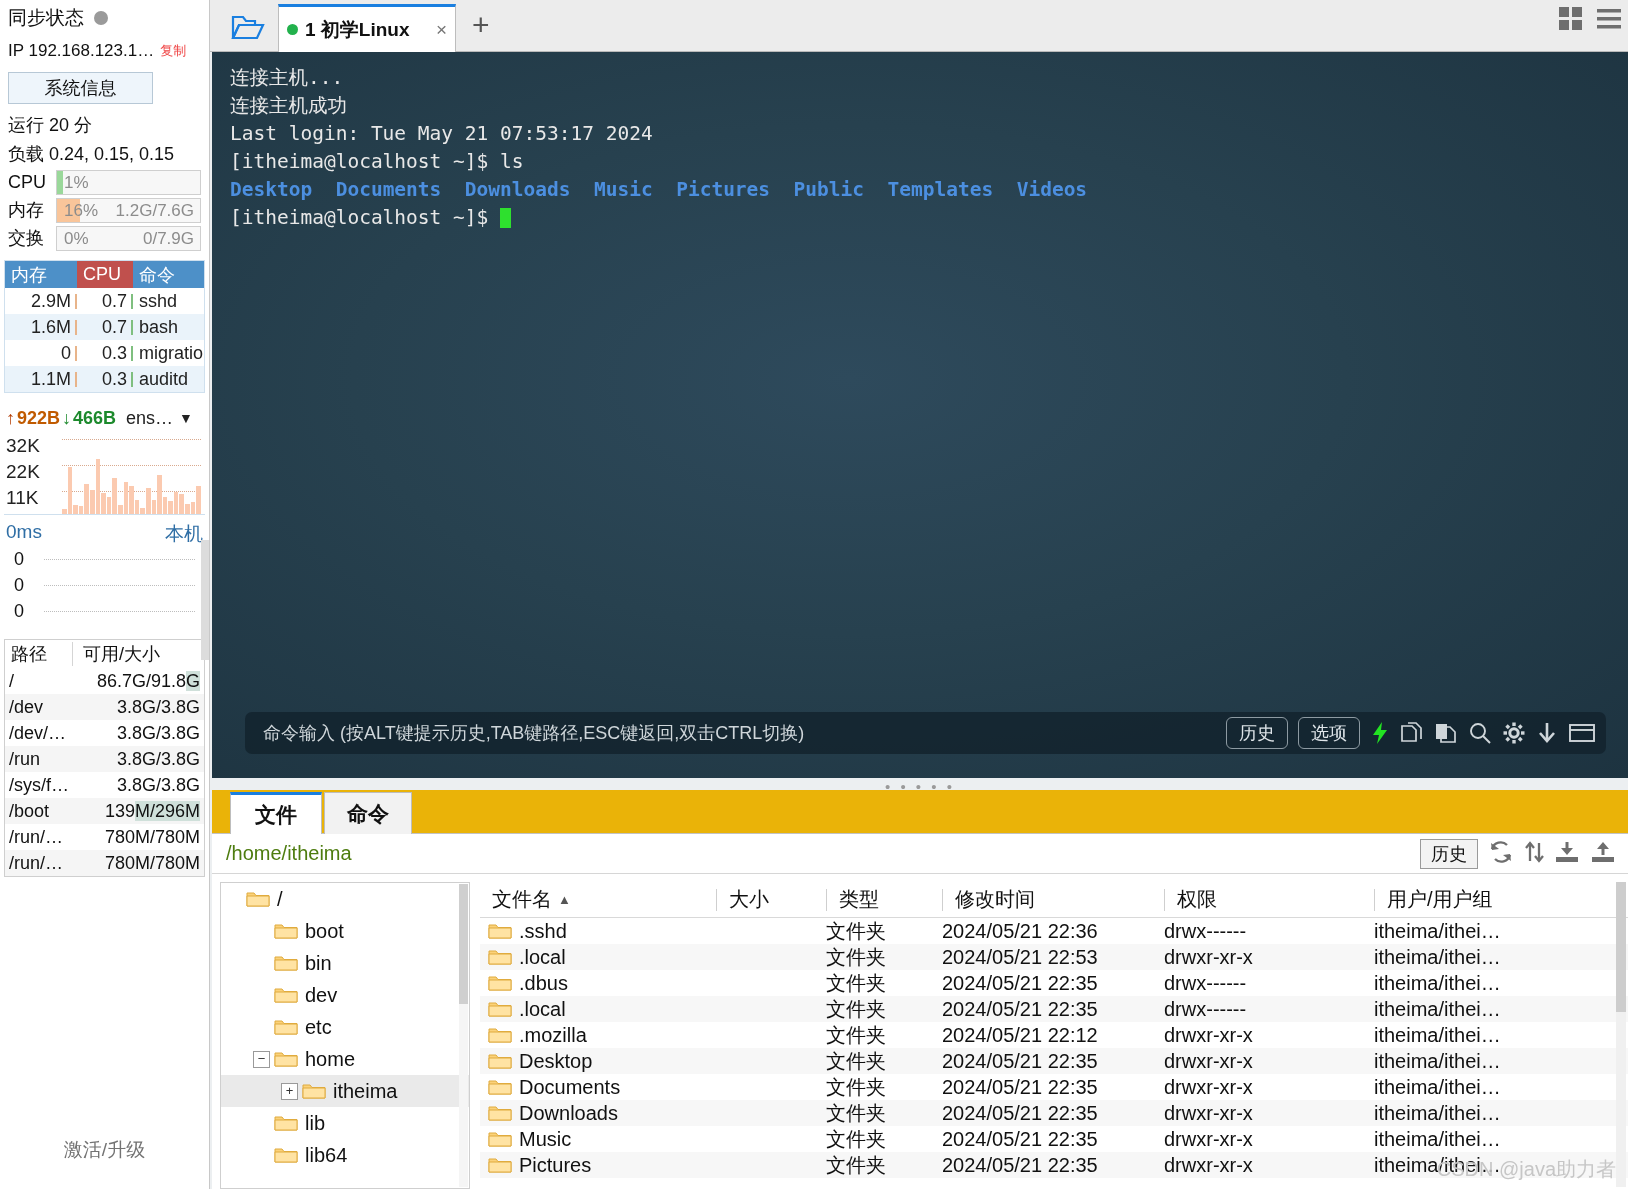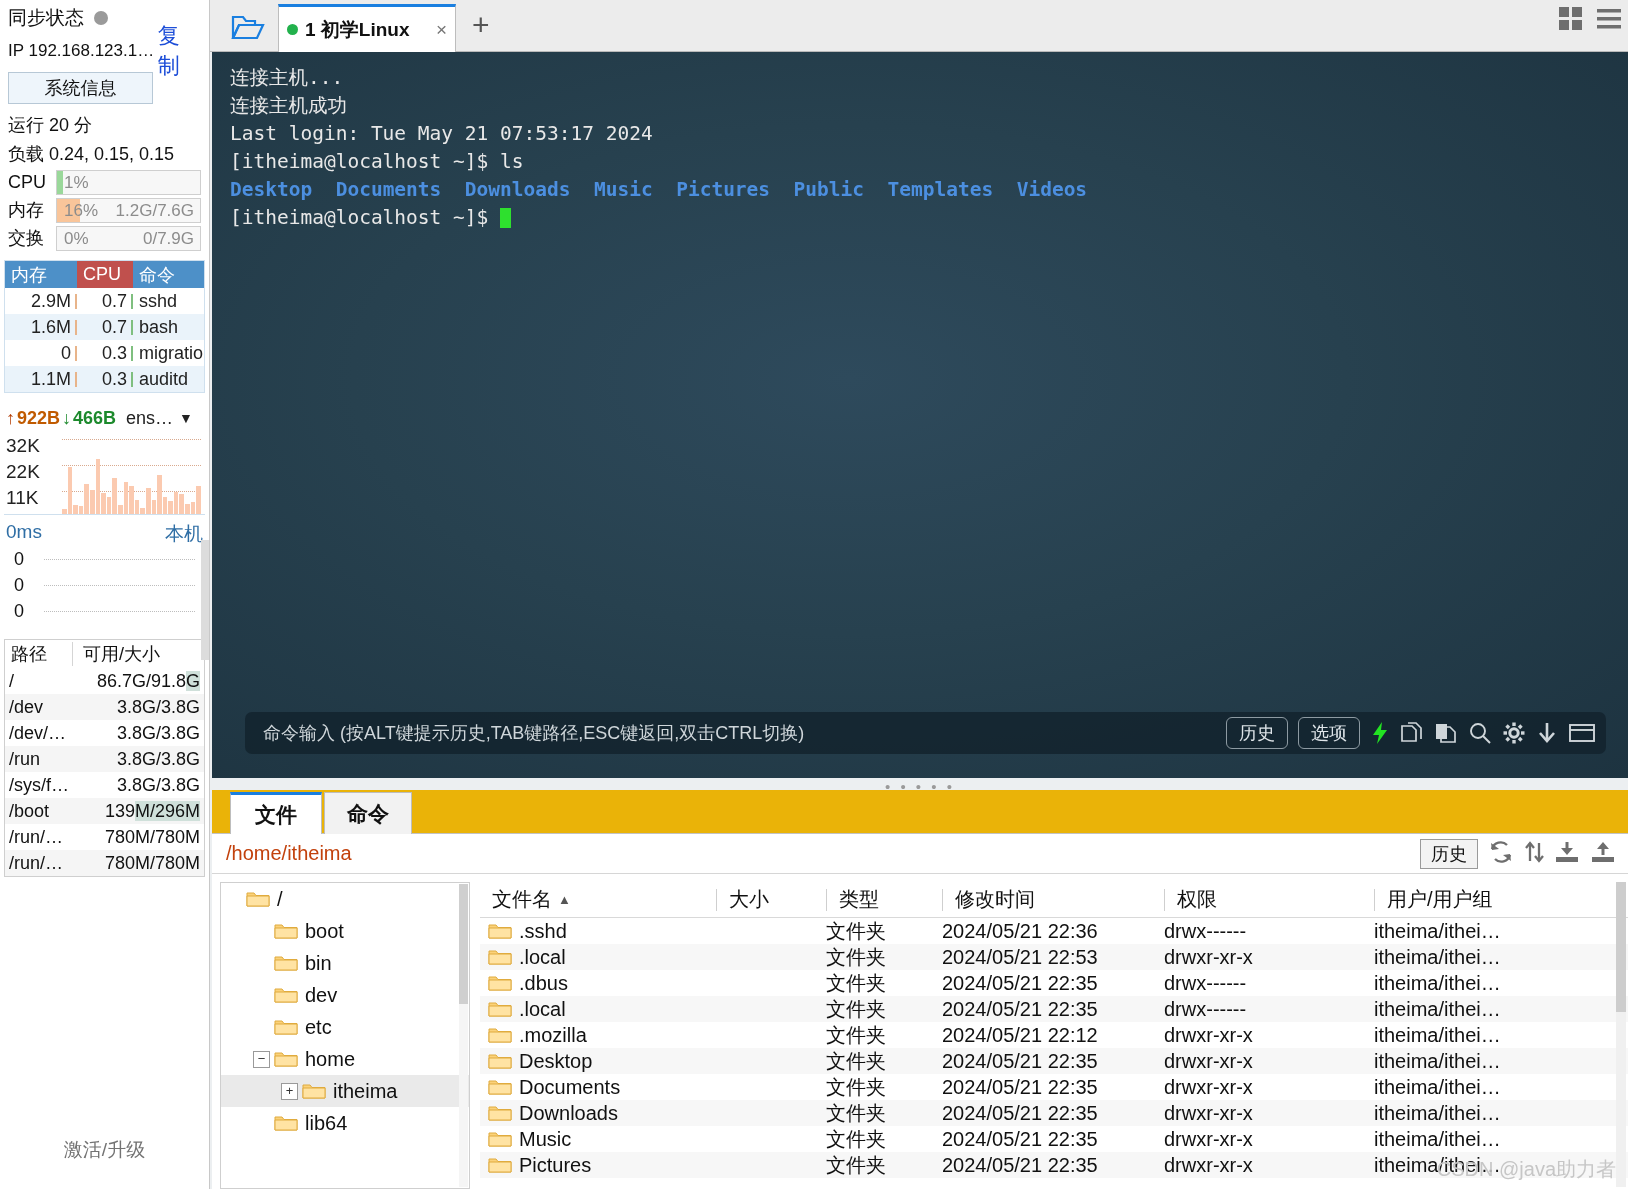--- a/index.html
+++ b/index.html
@@ -17,21 +17,21 @@
     background:#ffffff; border-right:1px solid #c8c8c8;
     overflow: hidden;
   }
   .sb-row { display:flex; align-items:center; padding: 0 8px; }
   .sync-row { height:36px; gap:10px; }
   .sync-label { font-size:19px; color:#111; }
   .dot-gray { width:14px; height:14px; border-radius:50%; background:#9a9a9a; display:inline-block; }
 
   .ip-row { height:30px; gap:6px; }
   .ip-text { font-size:17px; color:#111; white-space:nowrap; overflow:hidden; }
-  .copy-link { font-size:22px; color:#1d4ed8; }
+  .copy-link { font-size:13px; color:#ef4444; }
 
   .sysinfo-btn {
     margin: 6px 8px 0 8px; height:32px; width:145px;
     border:1px solid #b7c8d6; background:#eef5fb;
     font-size:18px; color:#111; display:flex; align-items:center; justify-content:center;
     cursor:pointer;
   }
 
   .uptime-row { height:30px; margin-top:6px; font-size:18px; color:#111; }
   .load-row { height:28px; font-size:18px; color:#111; }
@@ -144,21 +144,21 @@
   #filepanel { position:absolute; left:212px; top:790px; width:1416px; height:399px; background:#fff; }
   .ftabs { position:absolute; left:0; top:0; height:44px; width:100%; background:#eab308; border-bottom:1px solid #c3c3c3;}
   .ftab {
     position:absolute; top:2px; height:42px; display:flex; align-items:center; justify-content:center;
     font-size:21px; font-weight:bold; color:#111; cursor:pointer;
   }
   .ftab.active { left:18px; width:92px; background:#fff; border:1px solid #bdbdbd; border-bottom:none; border-top:3px solid #1a7fe0;}
   .ftab.inactive { left:112px; width:88px; background:#f2f2f2; border:1px solid #bdbdbd; border-bottom:none; }
 
   .pathbar { position:absolute; left:0; top:44px; height:40px; width:100%; background:#fff; border-bottom:1px solid #d6d6d6; display:flex; align-items:center;}
-  .pathtext { margin-left:14px; font-size:20px; color:#c2410c; }
+  .pathtext { margin-left:14px; font-size:20px; color:#4d7c0f; }
   .pathtools { margin-left:auto; display:flex; align-items:center; gap:10px; padding-right:12px;}
   .histbtn { border:1px solid #9a9a9a; background:#f3f3f3; font-size:18px; padding:2px 10px; cursor:pointer; color:#111;}
 
   .tree { position:absolute; left:8px; top:92px; width:250px; bottom:0; border:1px solid #cfcfcf; background:#fff; overflow:hidden; }
   .tnode { display:flex; align-items:center; height:32px; font-size:20px; color:#111; white-space:nowrap; }
   .tnode.sel { background:#eaeaea; }
   .tindent { display:inline-block; }
   .expander { width:17px; height:17px; border:1px solid #9a9a9a; background:#fff; font-size:13px; line-height:14px; text-align:center; color:#333; margin-right:4px; flex:0 0 auto; cursor:pointer;}
   .fol { width:24px; height:18px; flex:0 0 auto; margin-right:7px; }
 
@@ -568,20 +568,29 @@
           </svg>
           <span>itheima</span>
         </div>
         <div class="tnode">
           <span class="tindent" style="width:32px"></span>
           <span style="display:inline-block;width:21px"></span>
           <svg class="fol" viewBox="0 0 24 18">
             <path d="M1 3 h7 l2 2.5 h13 V16 H1 Z" fill="#fbd27a" stroke="#e0ab3e" stroke-width="1"></path>
             <path d="M1 6 h22 V16 H1 Z" fill="#ffe3a3" stroke="#e0ab3e" stroke-width="1"></path>
           </svg>
+          <span>lib</span>
+        </div>
+        <div class="tnode">
+          <span class="tindent" style="width:32px"></span>
+          <span style="display:inline-block;width:21px"></span>
+          <svg class="fol" viewBox="0 0 24 18">
+            <path d="M1 3 h7 l2 2.5 h13 V16 H1 Z" fill="#fbd27a" stroke="#e0ab3e" stroke-width="1"></path>
+            <path d="M1 6 h22 V16 H1 Z" fill="#ffe3a3" stroke="#e0ab3e" stroke-width="1"></path>
+          </svg>
           <span>lib64</span>
         </div>
       </div>
     <div class="treescroll">
         <div class="thumb"></div>
       </div>
   </div>
 
   <div class="listwrap">
     <div class="lhead">

